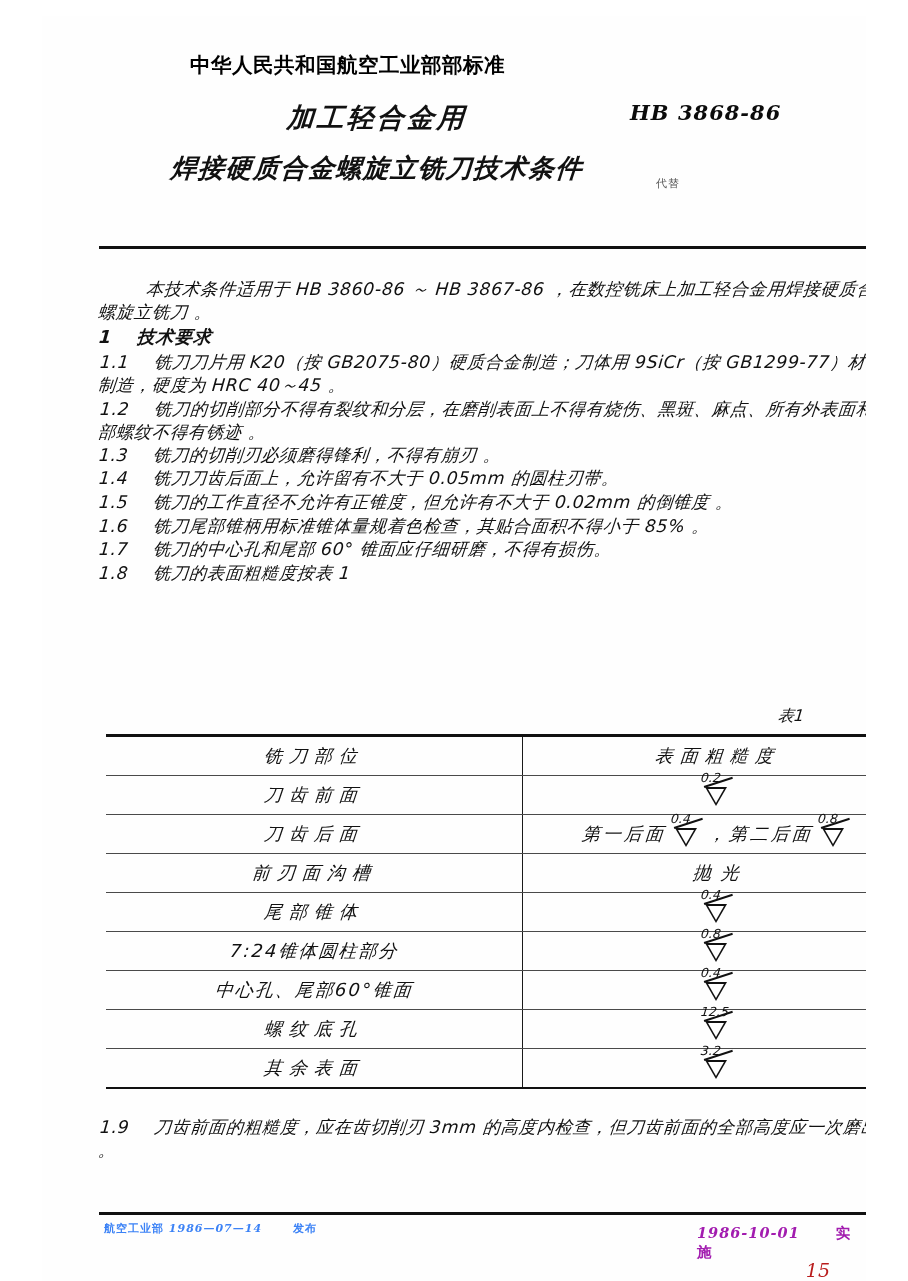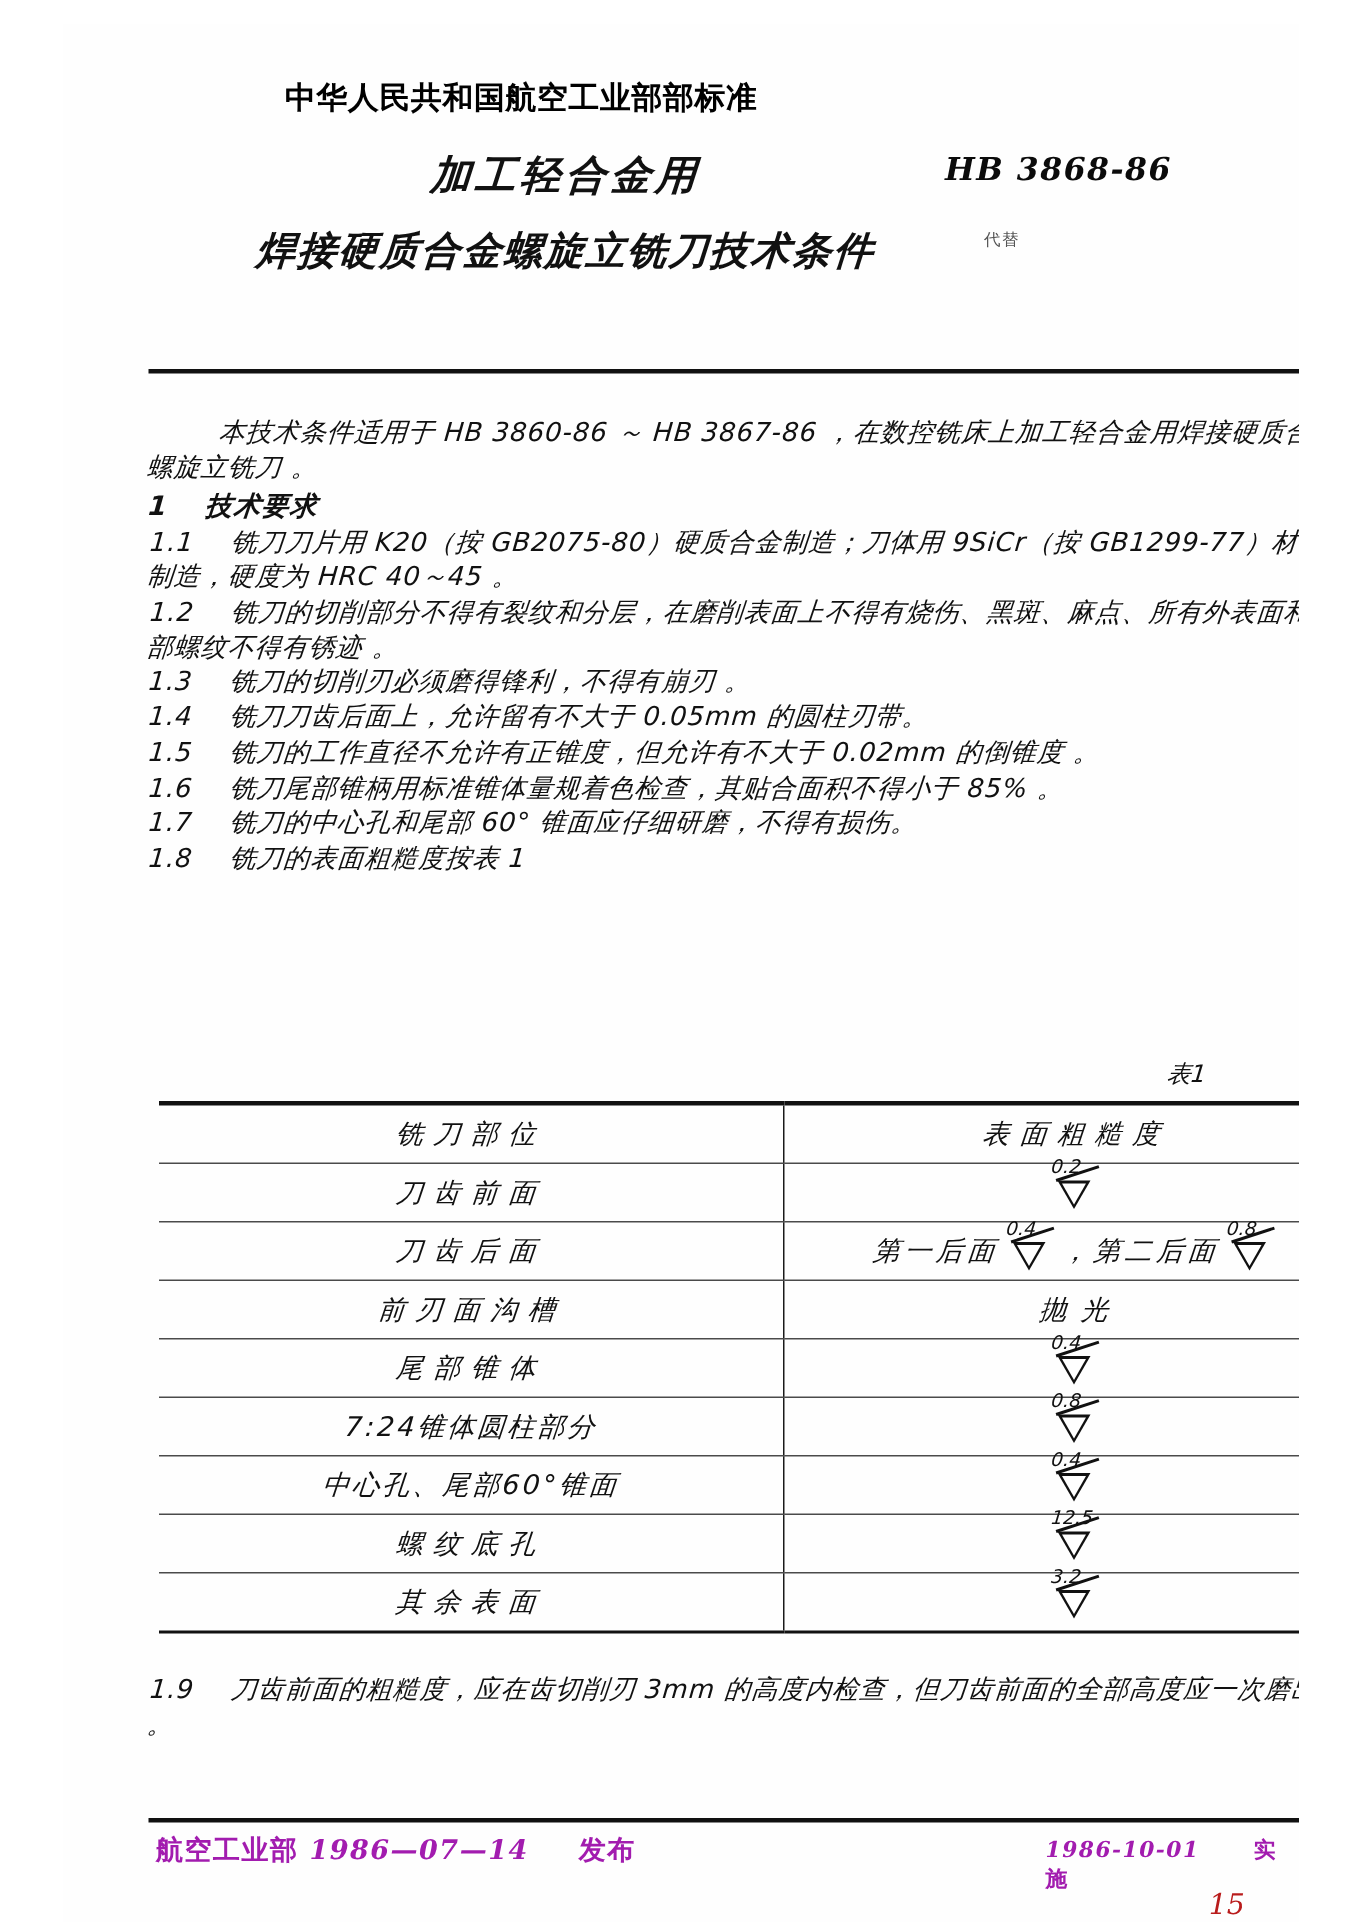--- a/index.html
+++ b/index.html
@@ -60,21 +60,21 @@
     font-family: "DejaVu Serif", "Liberation Serif", serif;
     font-size: 21px;
     font-weight: bold;
     font-style: italic;
     letter-spacing: 1px;
     color: #0b0b0b;
   }
   .std-replaces {
     position: absolute;
     left: 614px;
-    top: 136px;
+    top: 160px;
     font-family: "DejaVu Sans", "Liberation Sans", sans-serif;
     font-size: 11px;
     color: #555;
     letter-spacing: 1px;
   }
 
   .rule-top {
     position: absolute;
     left: 57px;
     top: 230px;
@@ -243,24 +243,24 @@
     top: 1196px;
     width: 795px;
     height: 2.6px;
     background: #111;
   }
   .footer-left {
     position: absolute;
     left: 62px;
     top: 1205px;
     font-family: "DejaVu Sans", "Liberation Sans", sans-serif;
-    font-size: 18px;
+    font-size: 11px;
     font-weight: bold;
     letter-spacing: 1px;
-    color: #a21caf;
+    color: #3b82f6;
   }
   .footer-left .pub { margin-left: 26px; }
   .footer-right {
     position: absolute;
     left: 655px;
     top: 1208px;
     font-family: "DejaVu Sans", "Liberation Sans", sans-serif;
     font-size: 14.5px;
     font-weight: bold;
     letter-spacing: 1px;

